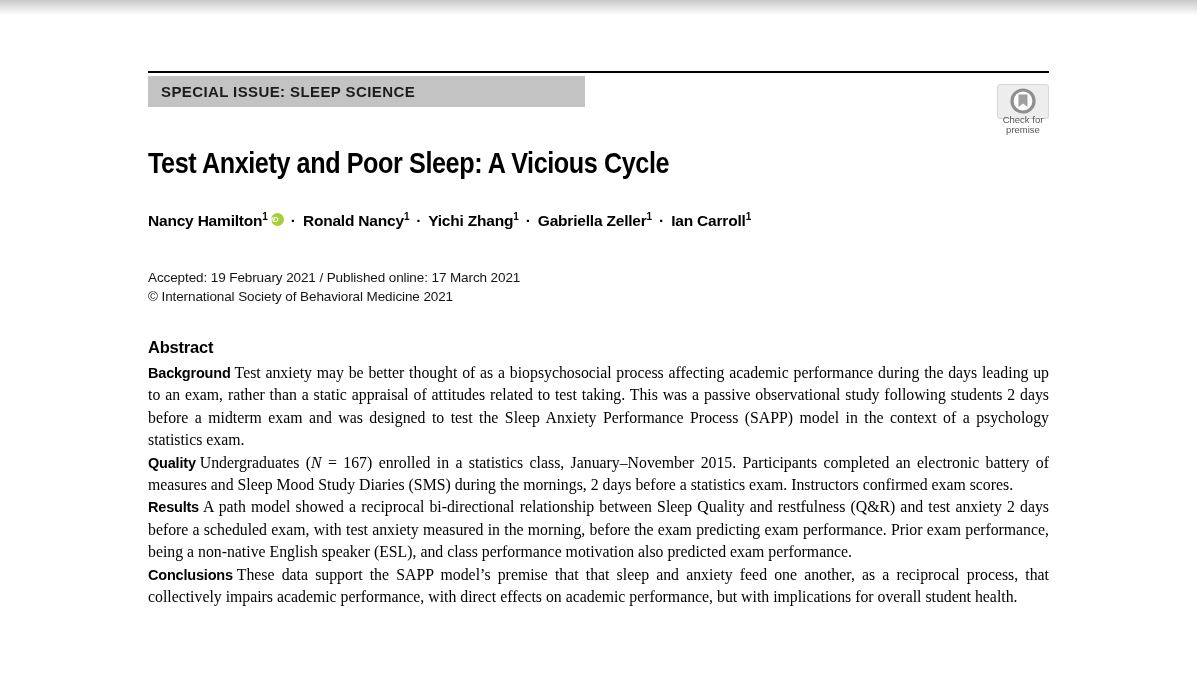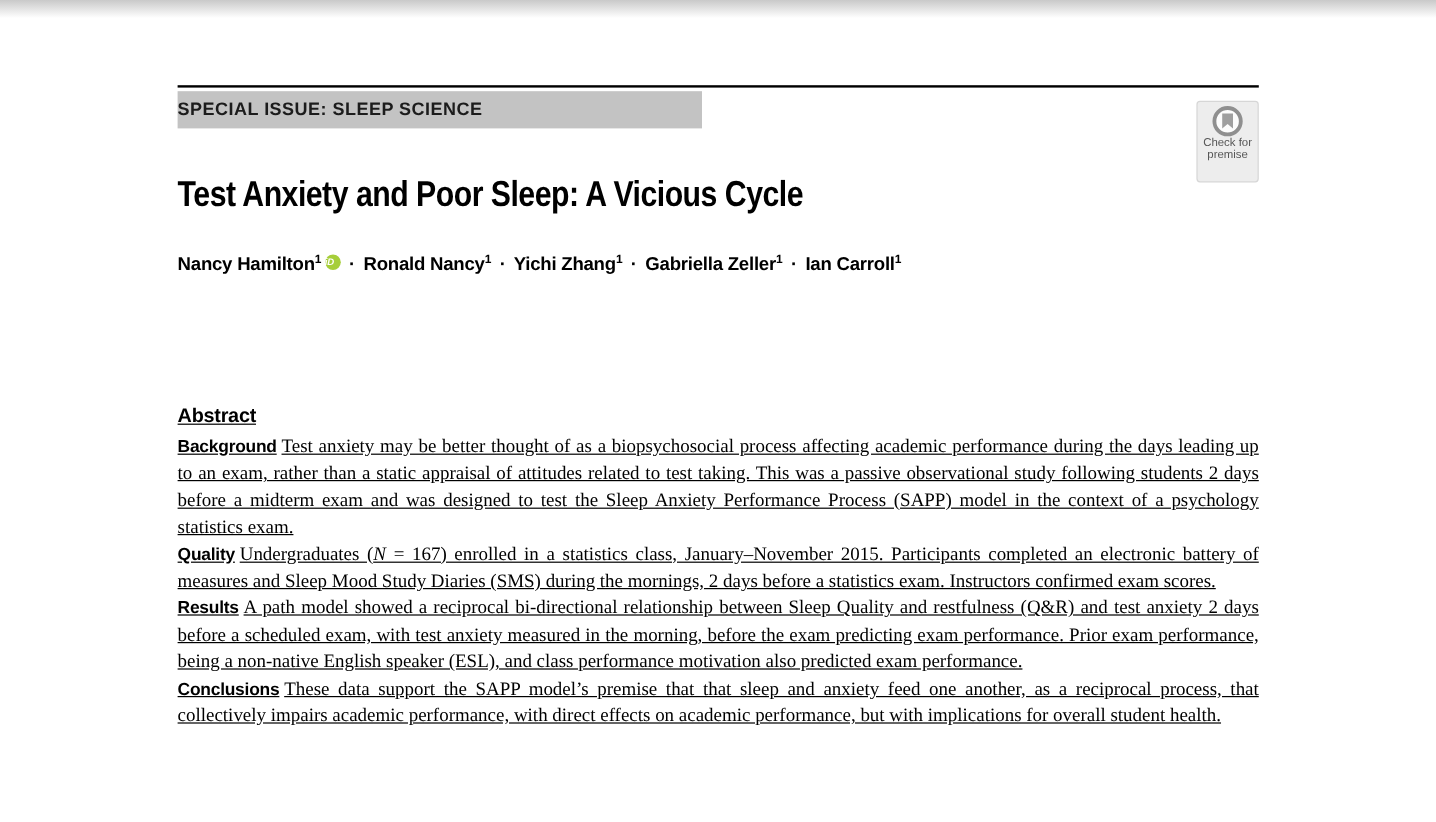--- a/index.html
+++ b/index.html
@@ -18,27 +18,27 @@
   .pdf-header {
     position:absolute; left:148px; top:17px;
     font-size:13.5px; line-height:18px; color:#141414; letter-spacing:-0.1px;
   }
   .pdf-header .doi { display:block; color:#141414; text-decoration:none; }
 
   .rule { position:absolute; left:148px; top:71px; width:901px; height:2px; background:#000; }
 
   .banner {
     position:absolute; left:148px; top:76px; width:437px; height:31px;
-    background:#c3c3c3; box-sizing:border-box; 
+    background:#c3c3c3; box-sizing:border-box; padding-left:13px;
     font-size:15px; font-weight:bold; line-height:31px; color:#1c1c1c;
     letter-spacing:0.4px;
   }
 
   .badge {
-    position:absolute; left:997px; top:84px; width:52px; height:68px;
+    position:absolute; left:997px; top:84px; width:52px; height:35px;
     background:#ededed; border:1px solid #d6d6d6; border-radius:3px;
     box-sizing:border-box; text-align:center; cursor:pointer;
   }
   .badge svg { display:block; margin:2px auto 0 auto; }
   .badge-text { font-size:9.5px; line-height:10px; color:#565656; }
 
   .title {
     position:absolute; left:148px; top:146px; margin:0;
     font-size:30px; font-weight:bold; color:#000;
     letter-spacing:-0.5px; white-space:nowrap;
@@ -57,21 +57,21 @@
     background:#A6CE39; color:#fff; font-size:8px; font-style:italic;
     font-weight:bold; line-height:13px; text-align:left;
     vertical-align:4px; margin-left:3px; cursor:pointer;
   }
 
   .dates {
     position:absolute; left:148px; top:269px;
     font-size:13.5px; line-height:18.5px; color:#141414; letter-spacing:-0.1px;
   }
 
-  .abstract { position:absolute; left:148px; top:338px; width:901px;text-decoration:underline; }
+  .abstract { position:absolute; left:148px; top:338px; width:901px; }
   .abstract h2 {
     margin:0 0 5px 0; font-size:16.5px; font-weight:bold; color:#000;
     font-family:"Liberation Sans", sans-serif; letter-spacing:-0.2px;
   }
   .abstract p {
     margin:0; font-family:"Liberation Serif", serif;
     font-size:15.8px; line-height:22.4px; color:#000; text-align:justify;
   }
   .plabel {
     font-family:"Liberation Sans", sans-serif; font-weight:bold;
@@ -112,20 +112,24 @@
     <span class="sep">·</span>
     <span class="author"><span>Ronald Nancy</span><sup>1</sup></span>
     <span class="sep">·</span>
     <span class="author"><span>Yichi Zhang</span><sup>1</sup></span>
     <span class="sep">·</span>
     <span class="author"><span>Gabriella Zeller</span><sup>1</sup></span>
     <span class="sep">·</span>
     <span class="author"><span>Ian Carroll</span><sup>1</sup></span>
   </div>
 
+  <div class="dates">
+    <div>Accepted: 19 February 2021 / Published online: 17 March 2021</div>
+    <div>© International Society of Behavioral Medicine 2021</div>
+  </div>
 
   <section class="abstract">
     <h2>Abstract</h2>
     <p><b class="plabel">Background</b><span>Test anxiety may be better thought of as a biopsychosocial process affecting academic performance during the days leading up to an exam, rather than a static appraisal of attitudes related to test taking. This was a passive observational study following students 2 days before a midterm exam and was designed to test the Sleep Anxiety Performance Process (SAPP) model in the context of a psychology statistics exam.</span></p>
     <p><b class="plabel">Quality</b><span>Undergraduates (</span><i>N</i><span> = 167) enrolled in a statistics class, January–November 2015. Participants completed an electronic battery of measures and Sleep Mood Study Diaries (SMS) during the mornings, 2 days before a statistics exam. Instructors confirmed exam scores.</span></p>
     <p><b class="plabel">Results</b><span>A path model showed a reciprocal bi-directional relationship between Sleep Quality and restfulness (Q&amp;R) and test anxiety 2 days before a scheduled exam, with test anxiety measured in the morning, before the exam predicting exam performance. Prior exam performance, being a non-native English speaker (ESL), and class performance motivation also predicted exam performance.</span></p>
     <p><b class="plabel">Conclusions</b><span>These data support the SAPP model’s premise that that sleep and anxiety feed one another, as a reciprocal process, that collectively impairs academic performance, with direct effects on academic performance, but with implications for overall student health.</span></p>
   </section>
 
 </div>

